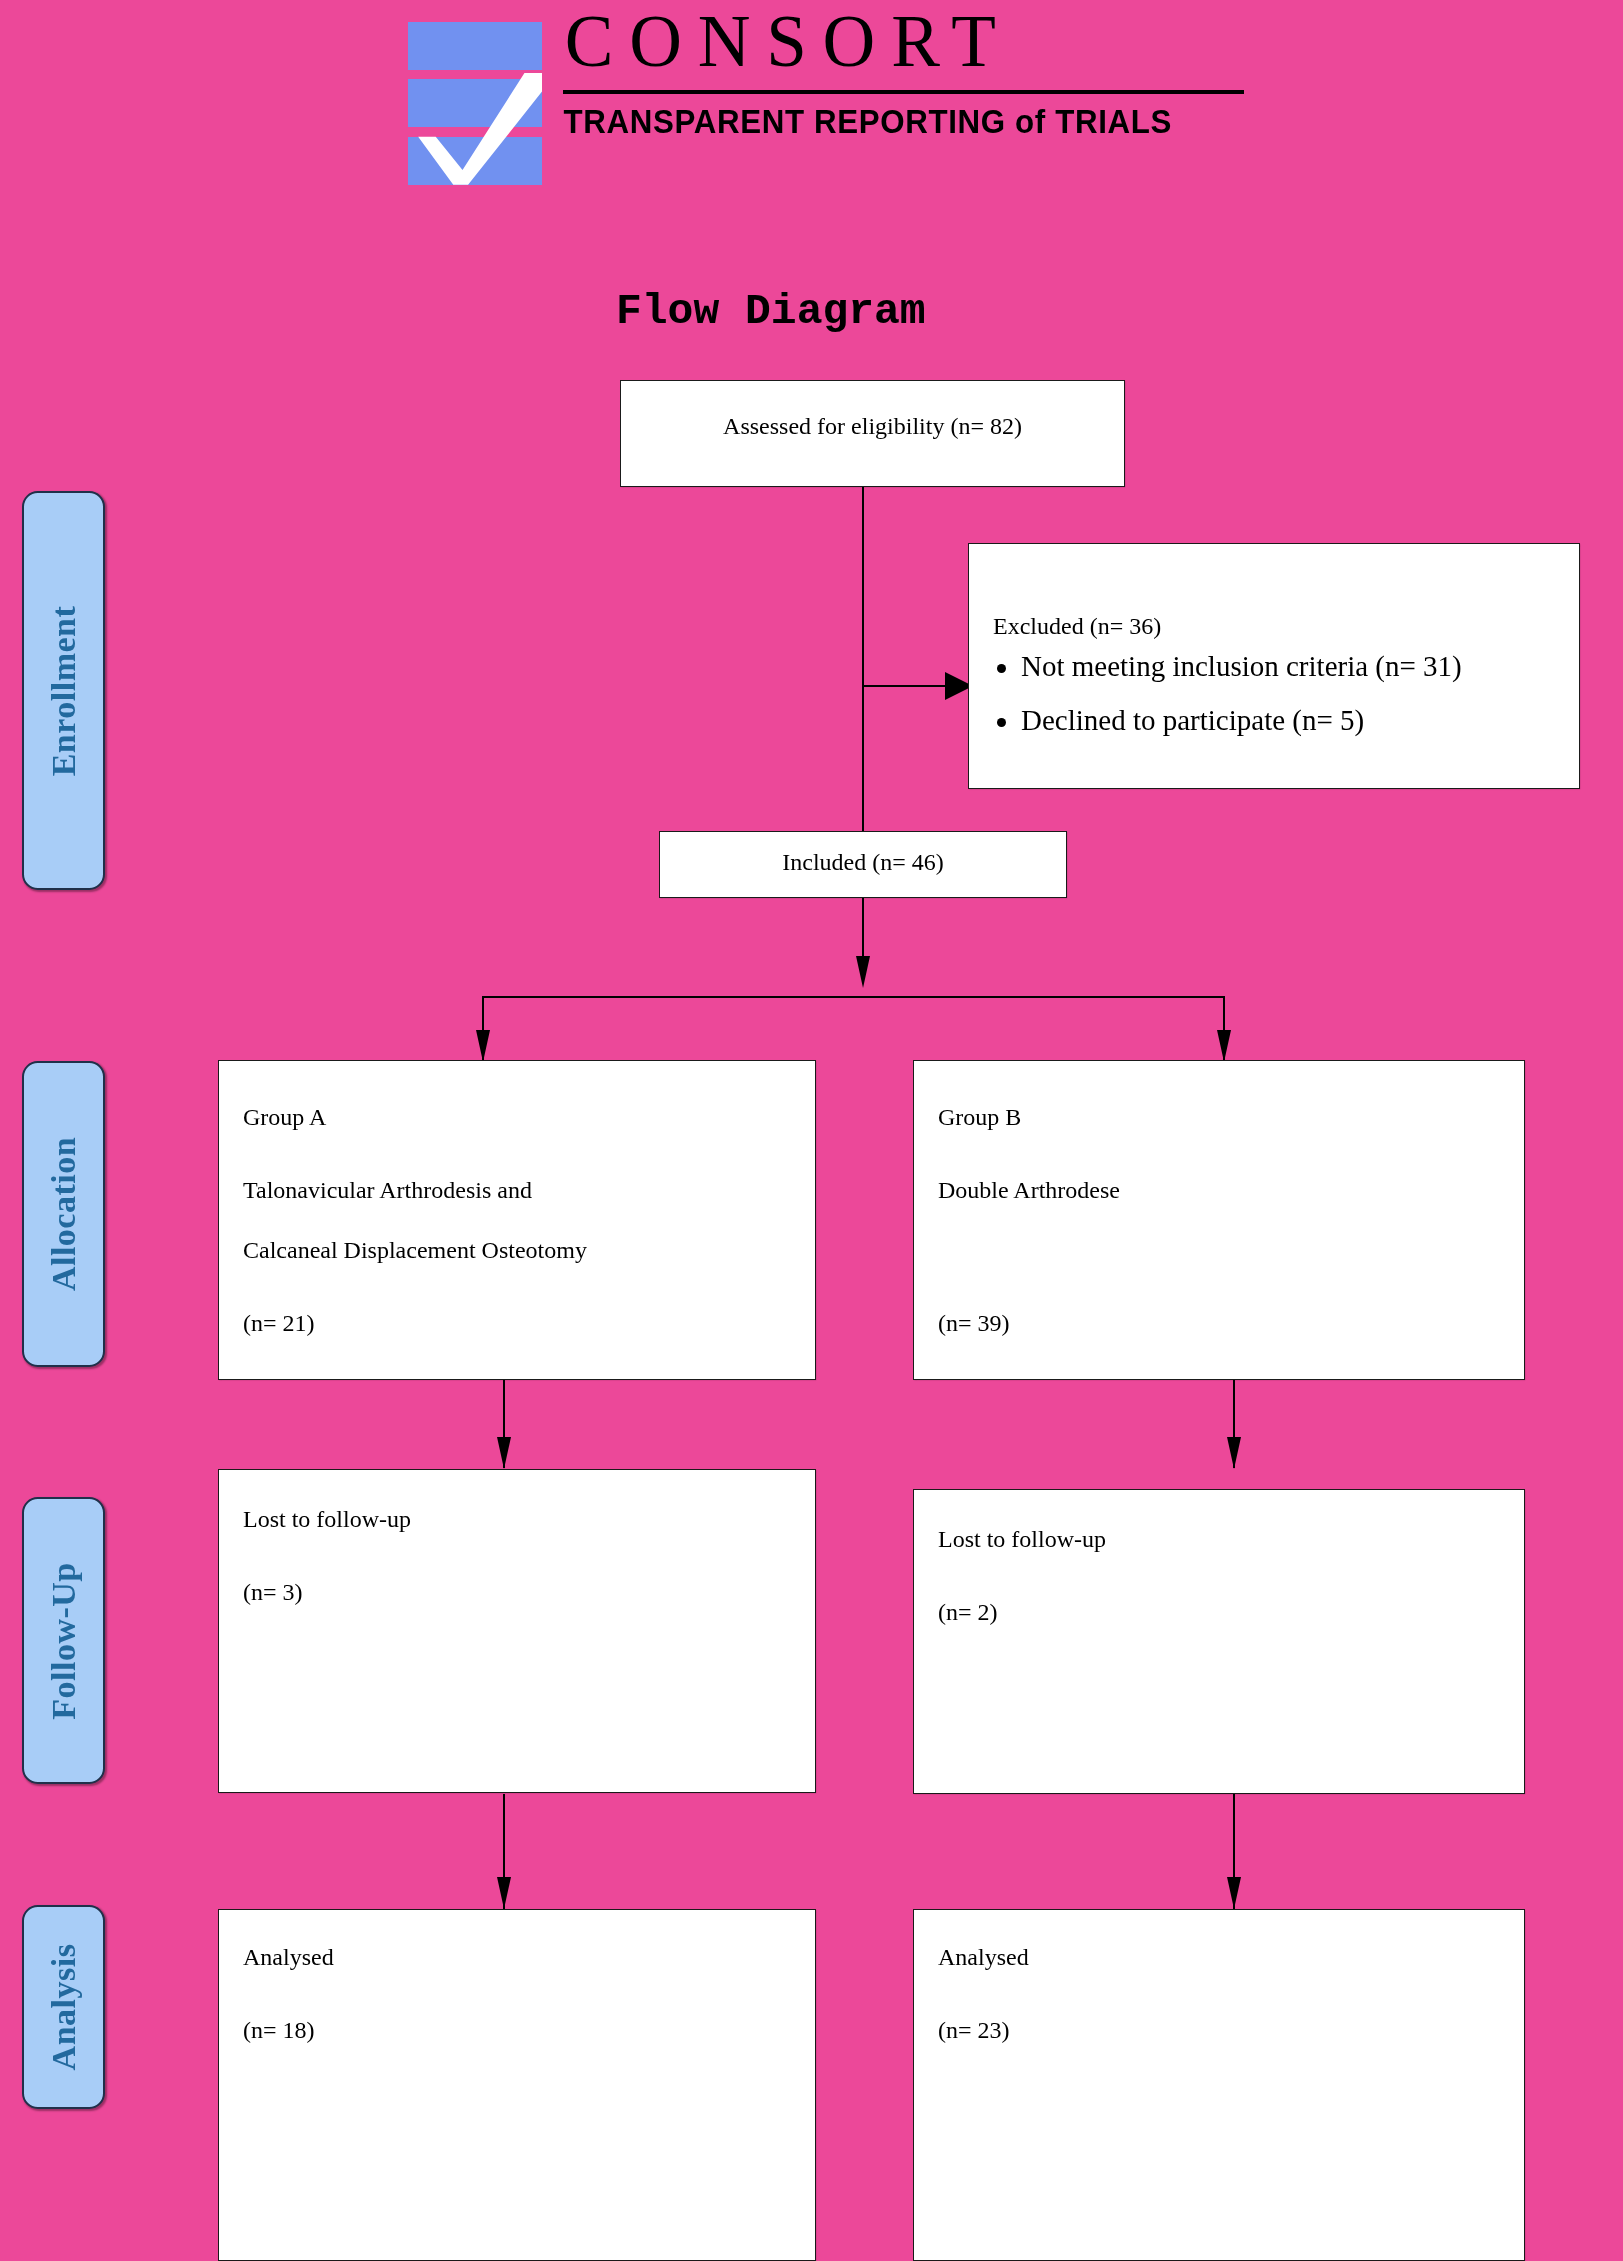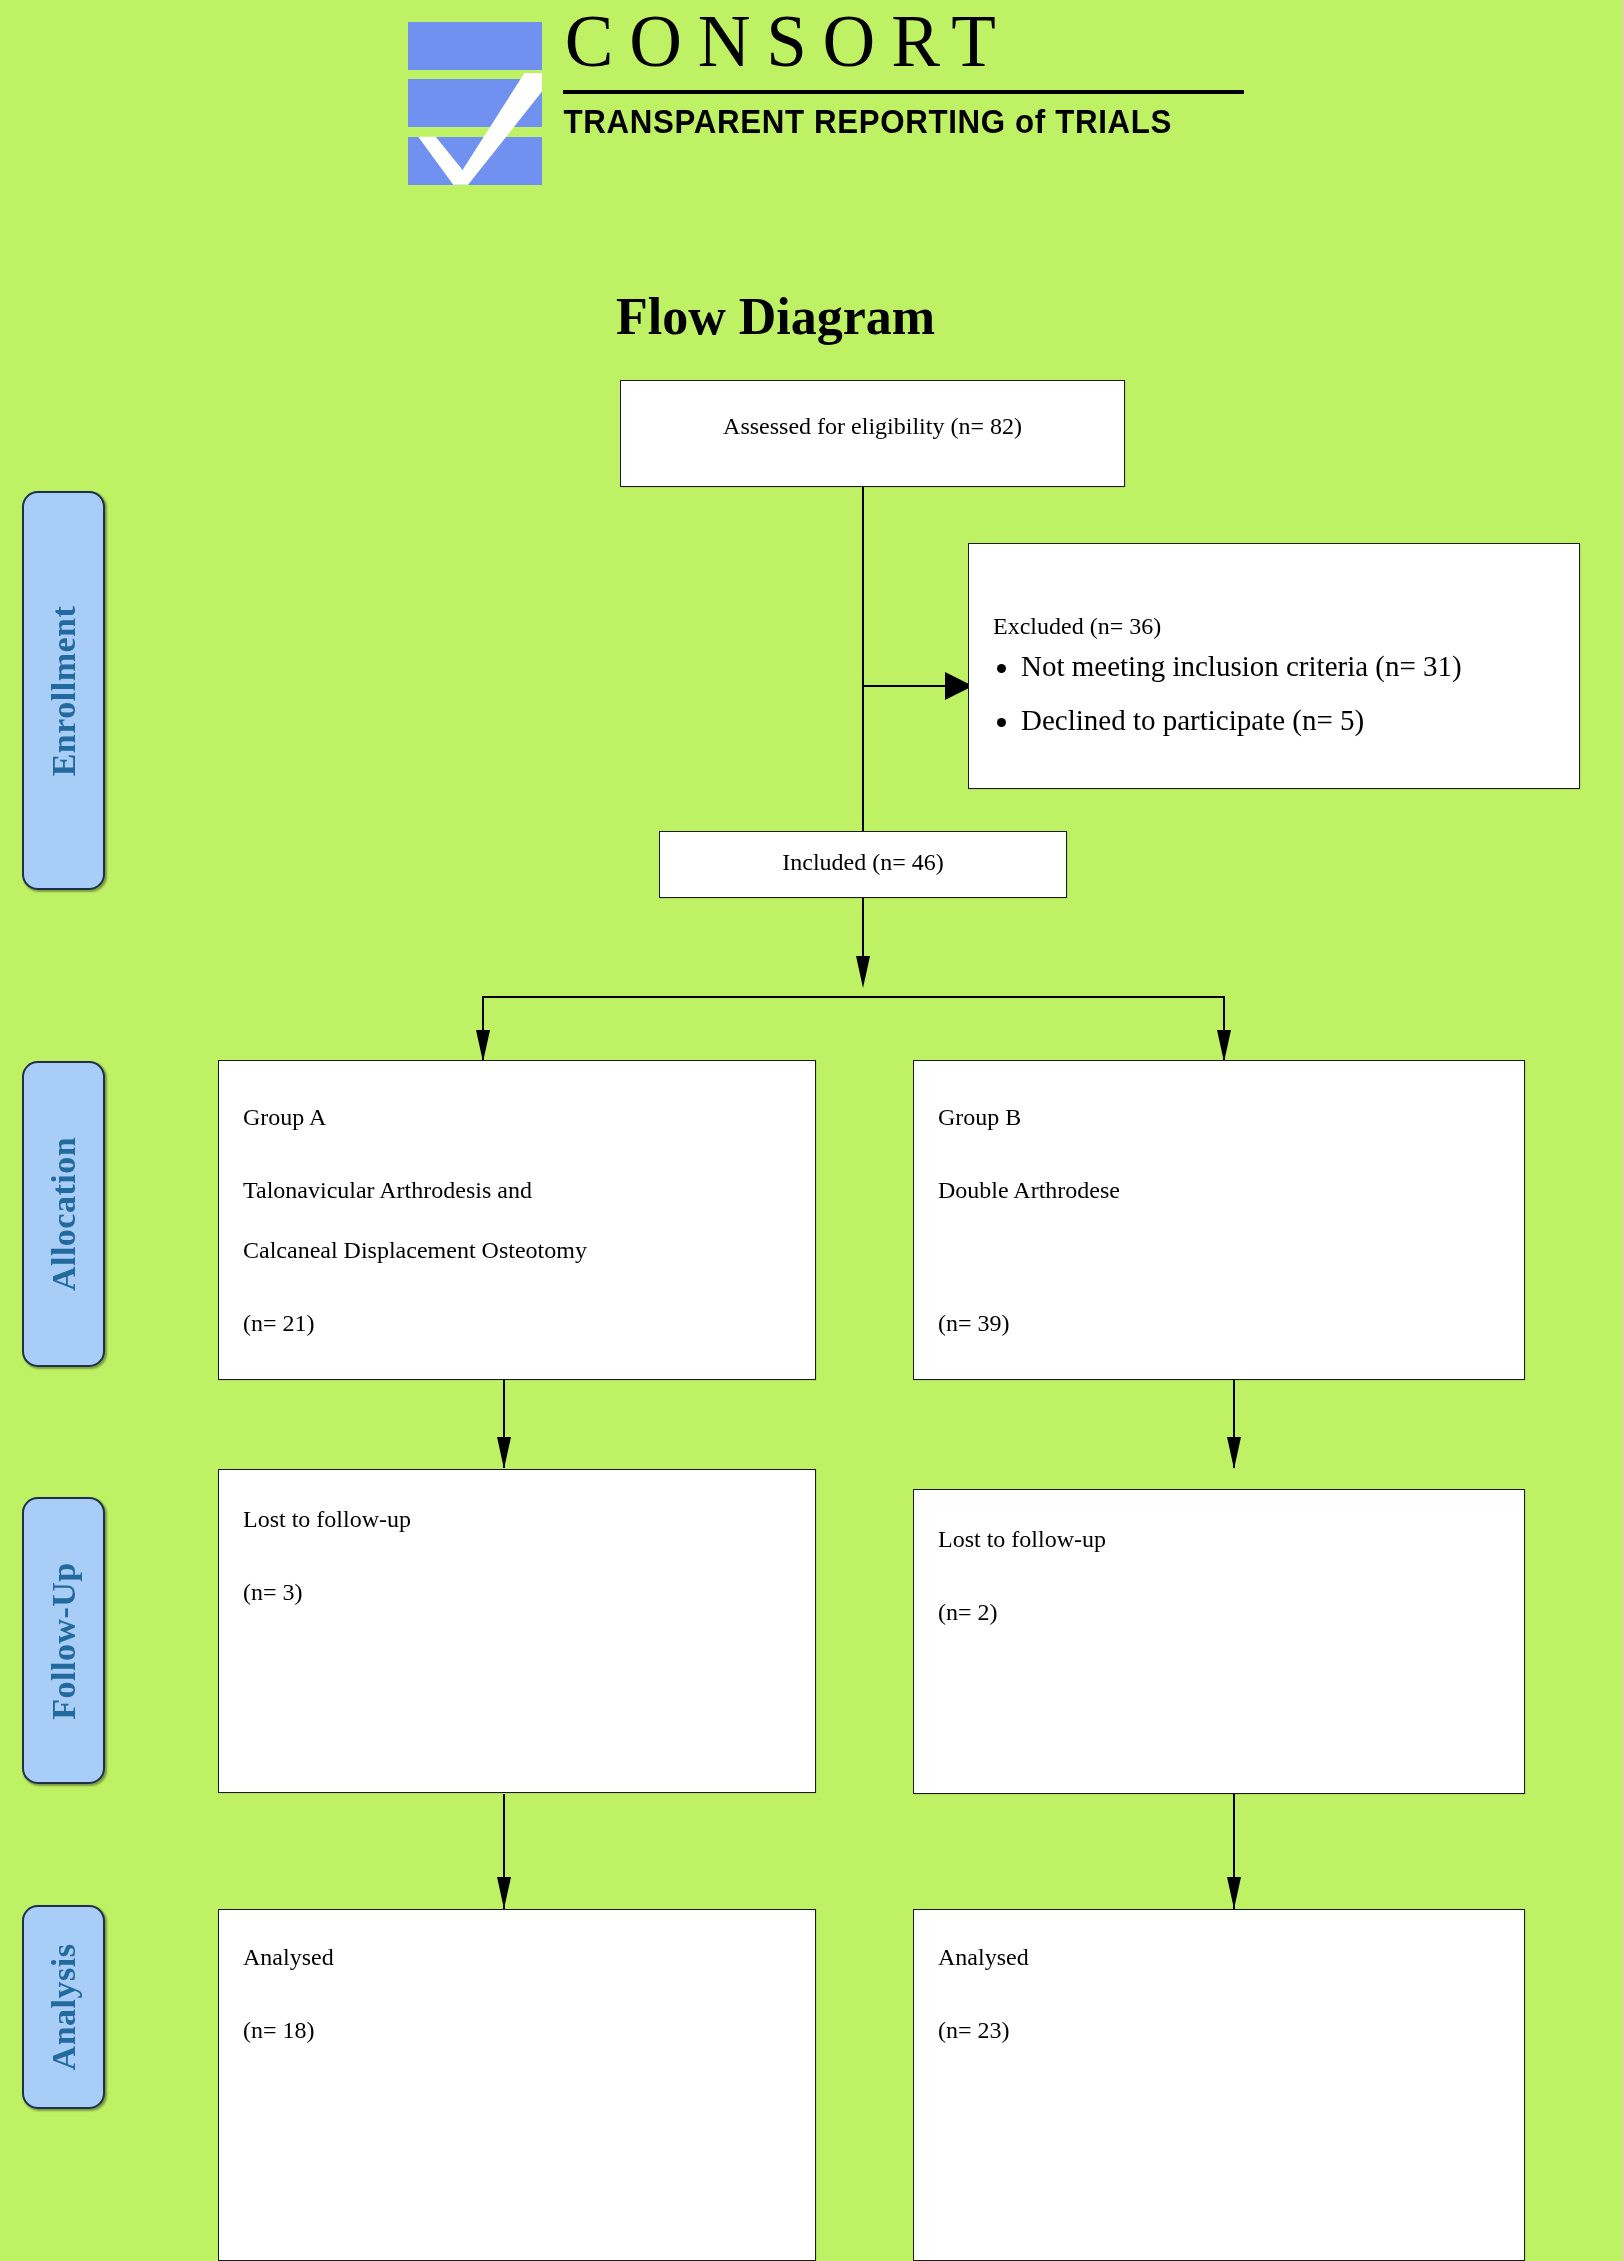--- a/index.html
+++ b/index.html
@@ -9,21 +9,21 @@
     background: #ffffff;
   }
   body {
     font-family: "Liberation Serif", "DejaVu Serif", serif;
     color: #000000;
   }
   #page {
     position: relative;
     width: 1623px;
     height: 2261px;
-    background: #bef264;
+    background: #ec4899;
     overflow: hidden;
   }
 
   
   #logo-block {
     position: absolute;
     left: 408px;
     top: 4.6px;
     width: 927px;
     height: 204px;
@@ -83,25 +83,25 @@
     padding-left: 2.8px;
     transform: scaleX(0.92);
     transform-origin: left center;
   }
 
   
   #flow-title {
     position: absolute;
     left: 616px;
     top: 287px;
-    font-size: 52px;
+    font-size: 43px;
     font-weight: bold;
     color: #000000;
     white-space: nowrap;
-    font-family: Liberation Serif, serif;
+    font-family: Liberation Mono, monospace;
   }
 
   
   .stage-tab {
     position: absolute;
     background: #a8cdf7;
     border: 2.3px solid #20304a;
     border-radius: 15.8px;
     box-sizing: border-box;
     box-shadow: 1.4px 1.4px 1.9px rgba(0,0,0,0.35);

